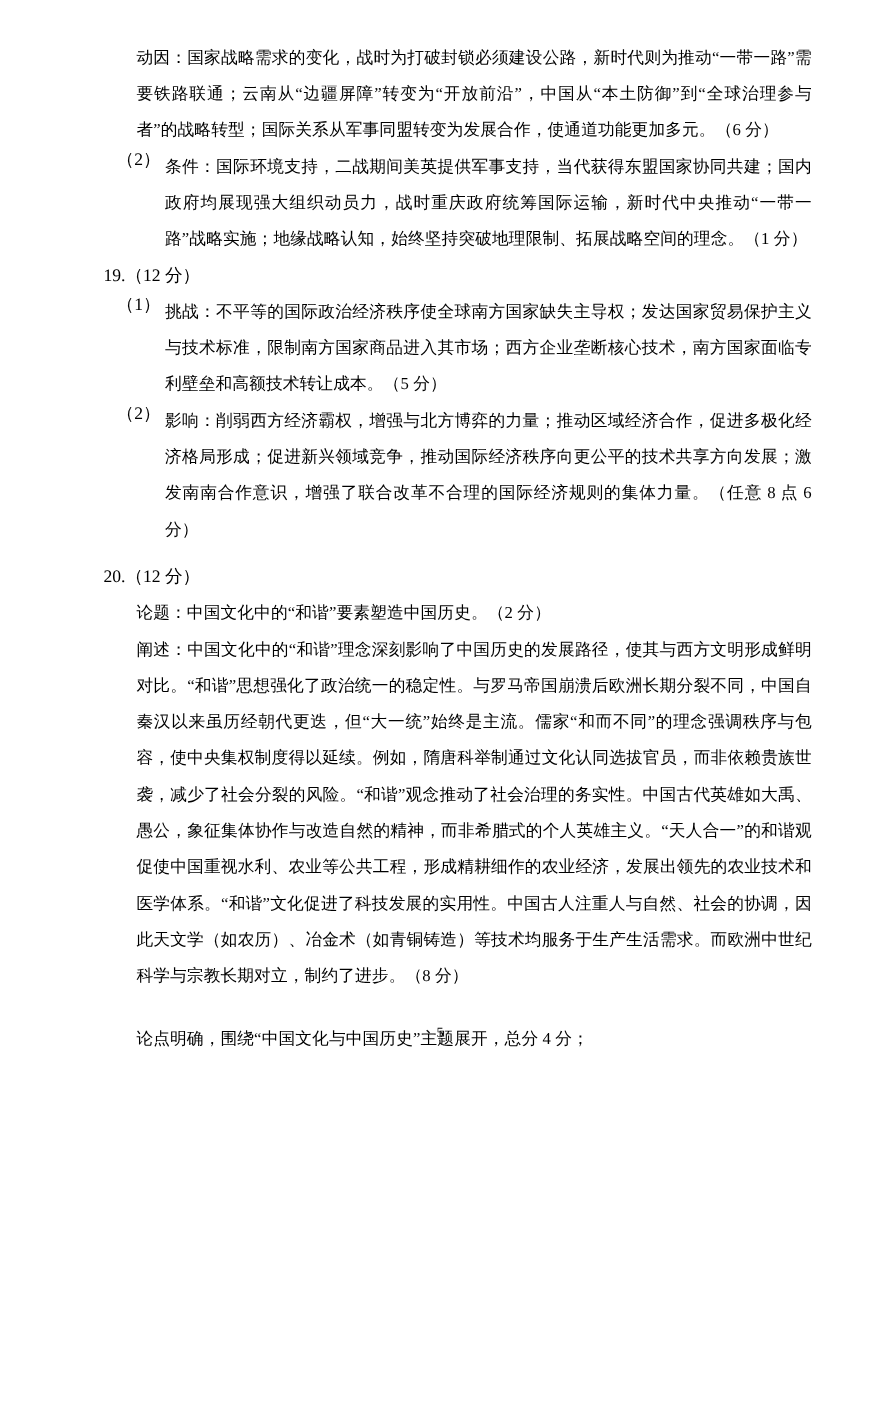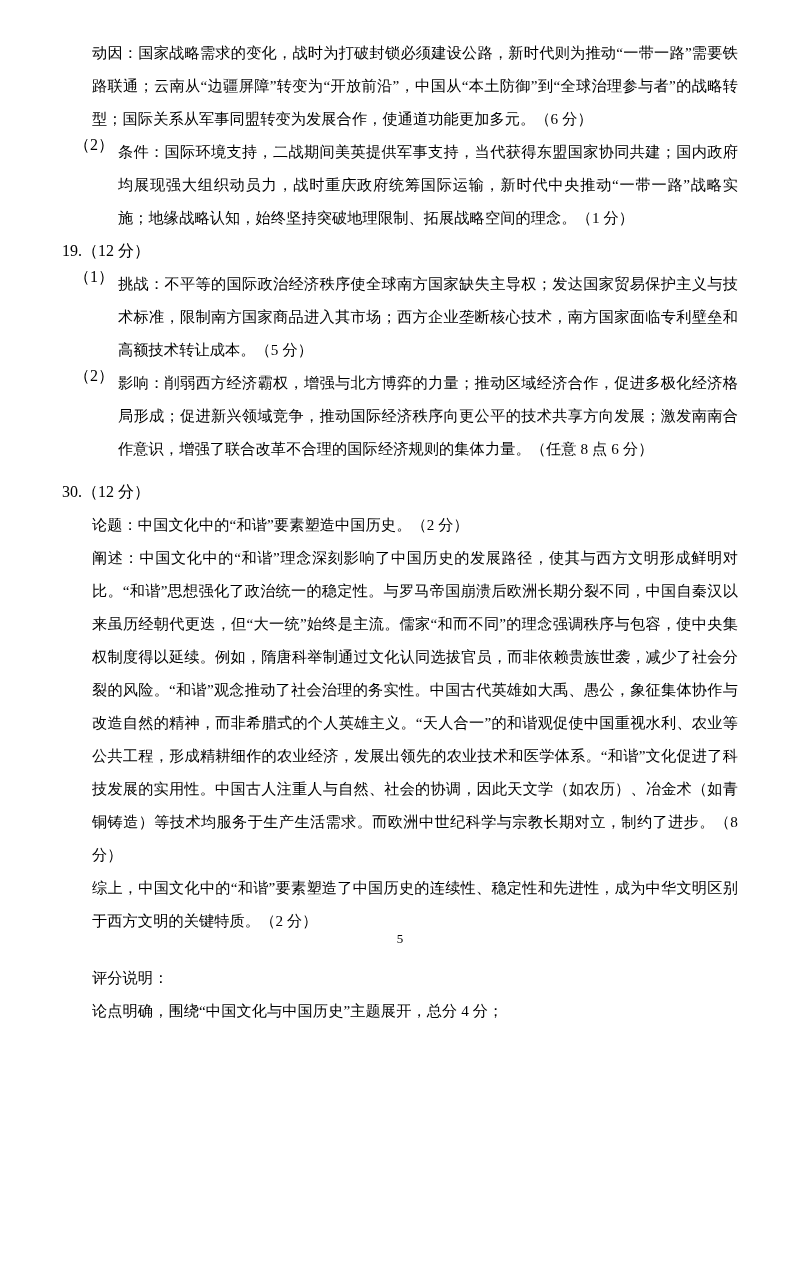--- a/index.html
+++ b/index.html
@@ -13,21 +13,21 @@
     font-family: "Liberation Serif", "DejaVu Serif", serif;
     color: #000000;
     position: relative;
     overflow: hidden;
   }
   .page {
     position: relative;
     width: 800px;
     height: 969px;
     box-sizing: border-box;
-    padding: 36px 62px 0 62px;
+    padding: 36px 62px 0 94px;
   }
   .block {
     margin: 0;
     padding: 0;
   }
   .para {
     font-size: 15.2px;
     line-height: 33px;
     text-align: justify;
     text-justify: inter-ideograph;
@@ -97,41 +97,35 @@
   </div>
 
   <div class="block hang sub">
     <span class="marker">（2）</span>
     <div class="para">影响：削弱西方经济霸权，增强与北方博弈的力量；推动区域经济合作，促进多极化经济格局形成；促进新兴领域竞争，推动国际经济秩序向更公平的技术共享方向发展；激发南南合作意识，增强了联合改革不合理的国际经济规则的集体力量。（任意 8 点 6 分）</div>
   </div>
 
   <div class="gap-sm"></div>
 
   <div class="block">
-    <div class="numline">30.（12 分）</div>
+    <div class="numline">20.（12 分）</div>
   </div>
 
 
   <div class="block ex-indent">
     <div class="para">论题：中国文化中的“和谐”要素塑造中国历史。（2 分）</div>
   </div>
 
   <div class="block ex-indent">
     <div class="para">阐述：中国文化中的“和谐”理念深刻影响了中国历史的发展路径，使其与西方文明形成鲜明对比。“和谐”思想强化了政治统一的稳定性。与罗马帝国崩溃后欧洲长期分裂不同，中国自秦汉以来虽历经朝代更迭，但“大一统”始终是主流。儒家“和而不同”的理念强调秩序与包容，使中央集权制度得以延续。例如，隋唐科举制通过文化认同选拔官员，而非依赖贵族世袭，减少了社会分裂的风险。“和谐”观念推动了社会治理的务实性。中国古代英雄如大禹、愚公，象征集体协作与改造自然的精神，而非希腊式的个人英雄主义。“天人合一”的和谐观促使中国重视水利、农业等公共工程，形成精耕细作的农业经济，发展出领先的农业技术和医学体系。“和谐”文化促进了科技发展的实用性。中国古人注重人与自然、社会的协调，因此天文学（如农历）、冶金术（如青铜铸造）等技术均服务于生产生活需求。而欧洲中世纪科学与宗教长期对立，制约了进步。（8 分）</div>
   </div>
 
-  <div class="block ex-indent">
-    <div class="para">综上，中国文化中的“和谐”要素塑造了中国历史的连续性、稳定性和先进性，成为中华文明区别于西方文明的关键特质。（2 分）</div>
-  </div>
 
   <div class="gap-md"></div>
 
-  <div class="block ex-indent">
-    <div class="para">评分说明：</div>
-  </div>
 
   <div class="block ex-indent">
     <div class="para">论点明确，围绕“中国文化与中国历史”主题展开，总分 4 分；</div>
   </div>
 
 
 
   <div class="pagenum">5</div>
 </div>
 

